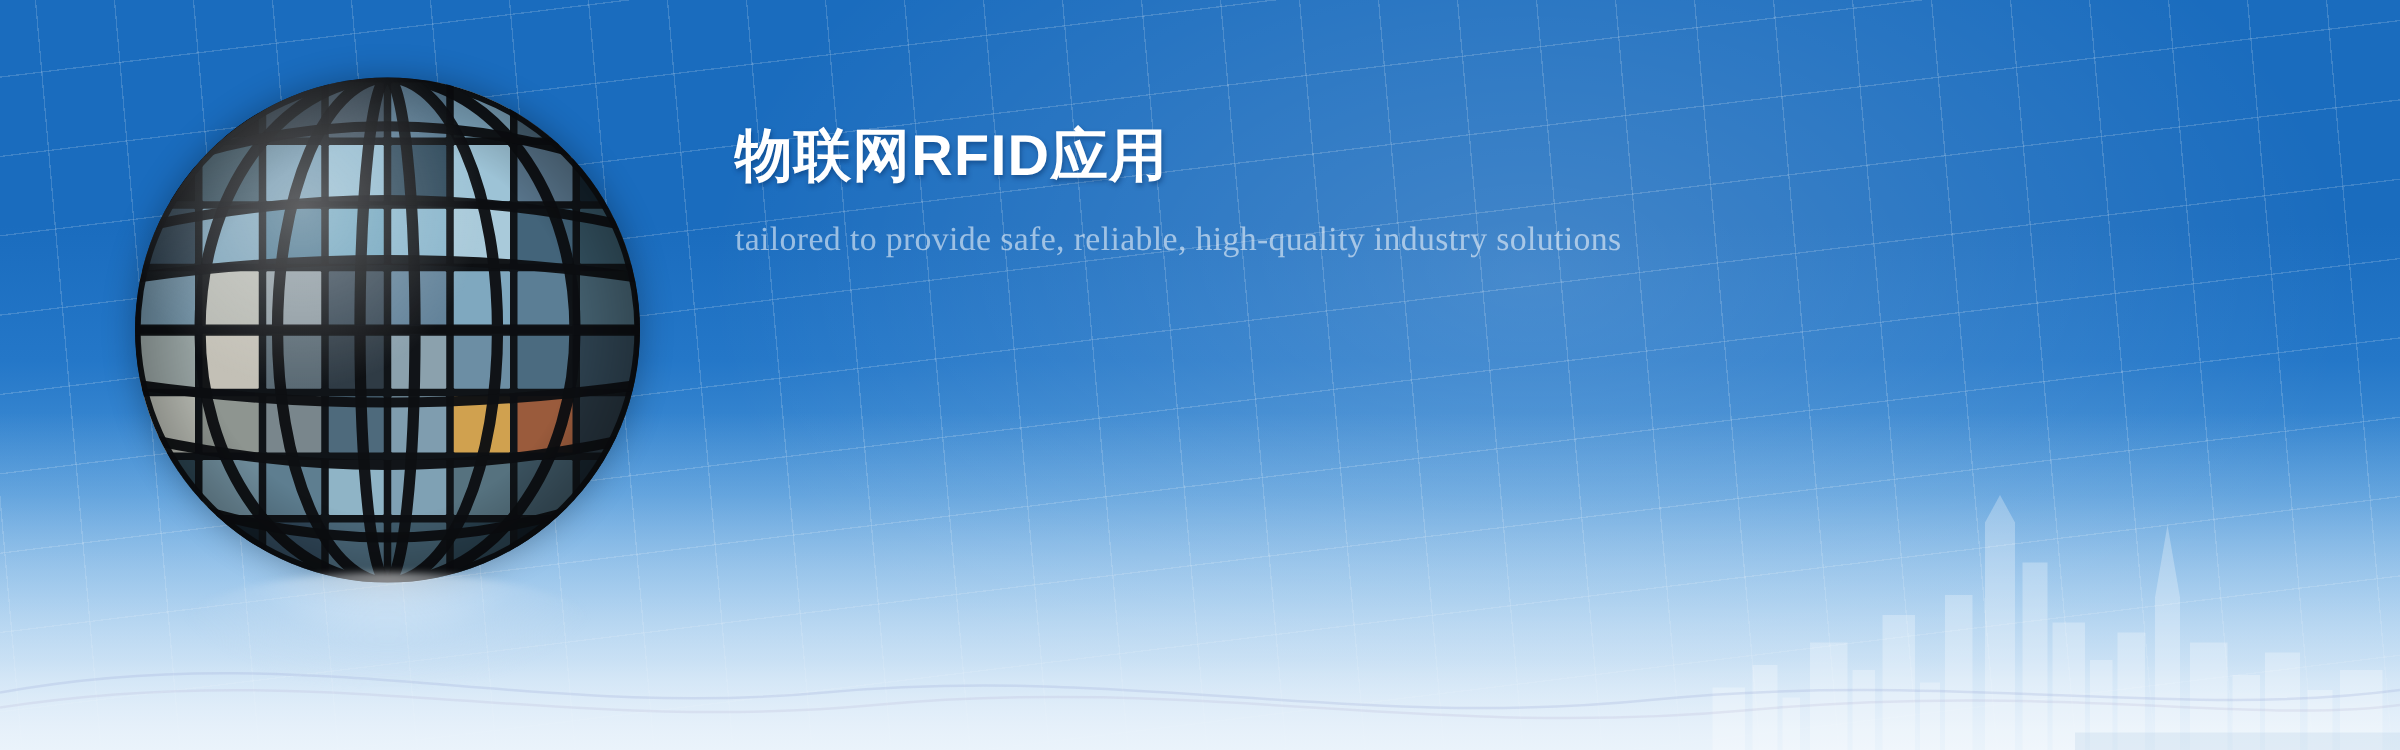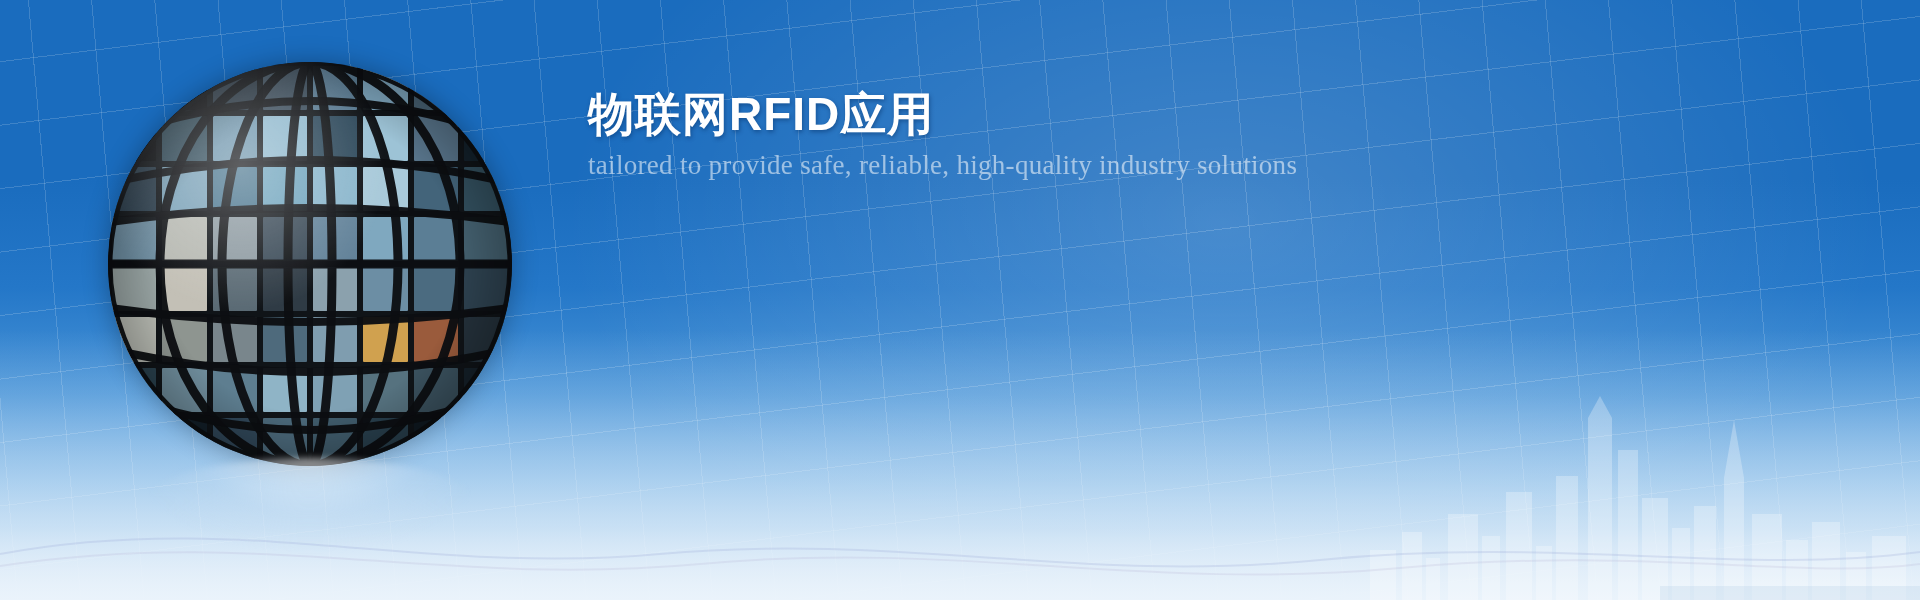--- a/index.html
+++ b/index.html
@@ -95,21 +95,21 @@
   .wave{
     position:absolute; left:0; bottom:0;
     width:100%;height:120px;
     opacity:.55;
     pointer-events:none;
   }
 
   
   .copy{
     position:absolute;
-    left:588px; top:88px;
+    left:588px; top:98px;
     width:1180px;
   }
   .title{
     margin:0;
     font-size:46px;
     line-height:1.15;
     font-weight:700;
     letter-spacing:1px;
     color:#ffffff;
     text-shadow:1px 2px 4px rgba(0,40,90,.45);
@@ -130,21 +130,21 @@
   .en-title{
     margin:22px 0 0 0;
     font-size:36px;
     line-height:1.2;
     font-weight:400;
     letter-spacing:.5px;
     color:rgba(255,255,255,.40);
     white-space:nowrap;
   }
   .en-sub{
-    margin:8px 0 0 0;
+    margin:24px 0 0 0;
     font-family:"Liberation Serif", serif;
     font-size:27px;
     line-height:1.25;
     font-weight:400;
     letter-spacing:.3px;
     color:rgba(255,255,255,.55);
     white-space:nowrap;
   }
 </style>
 </head>

